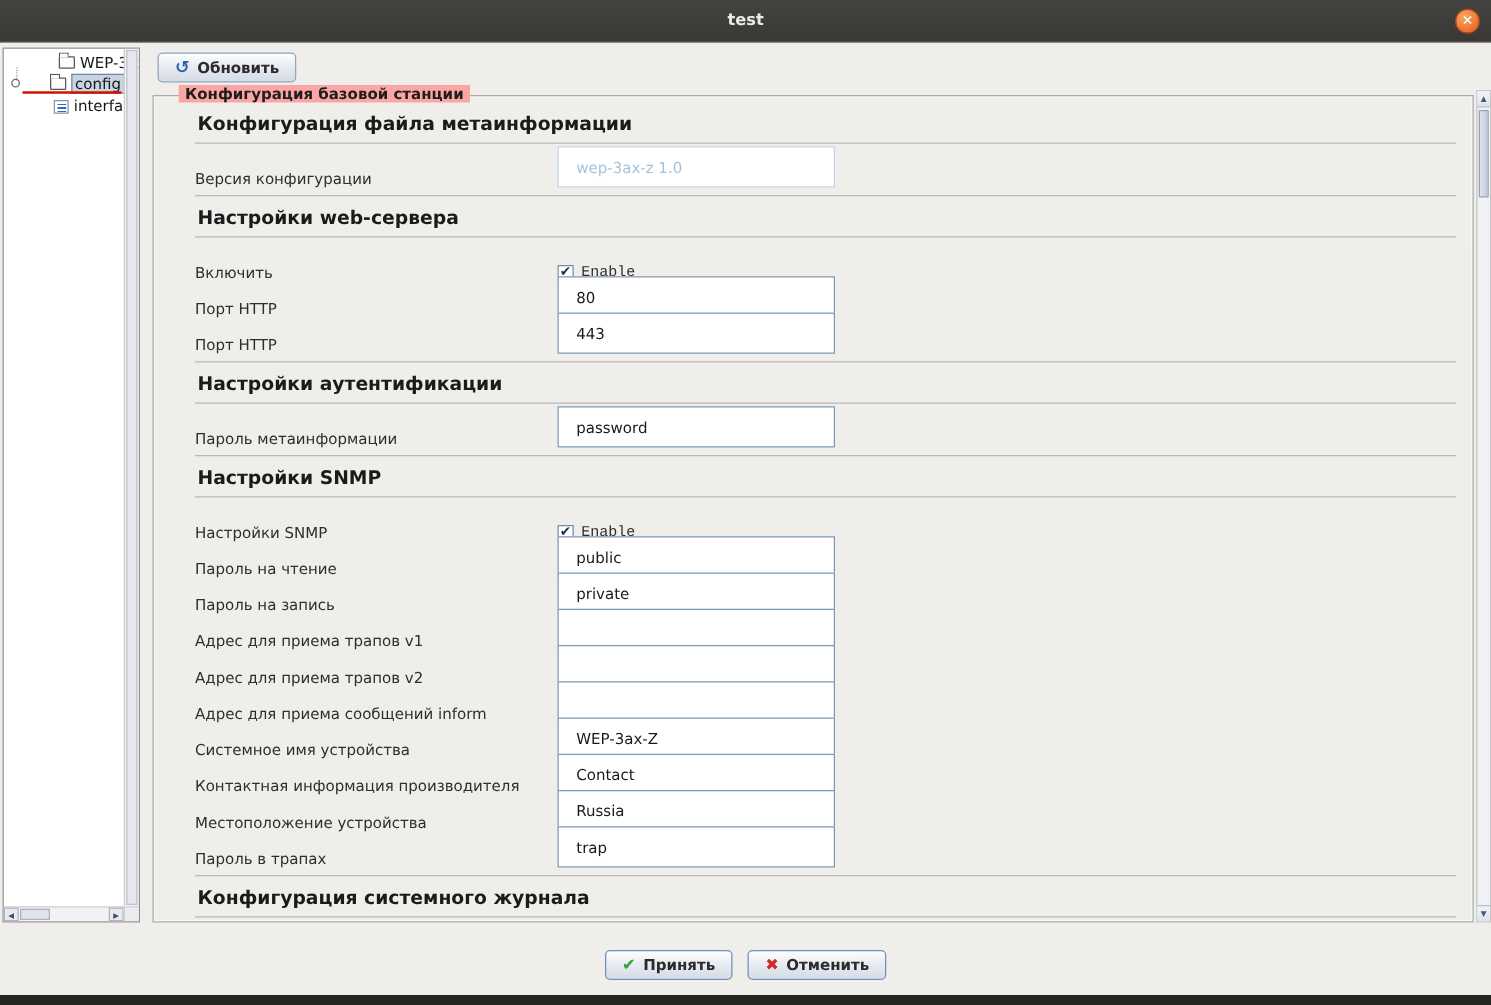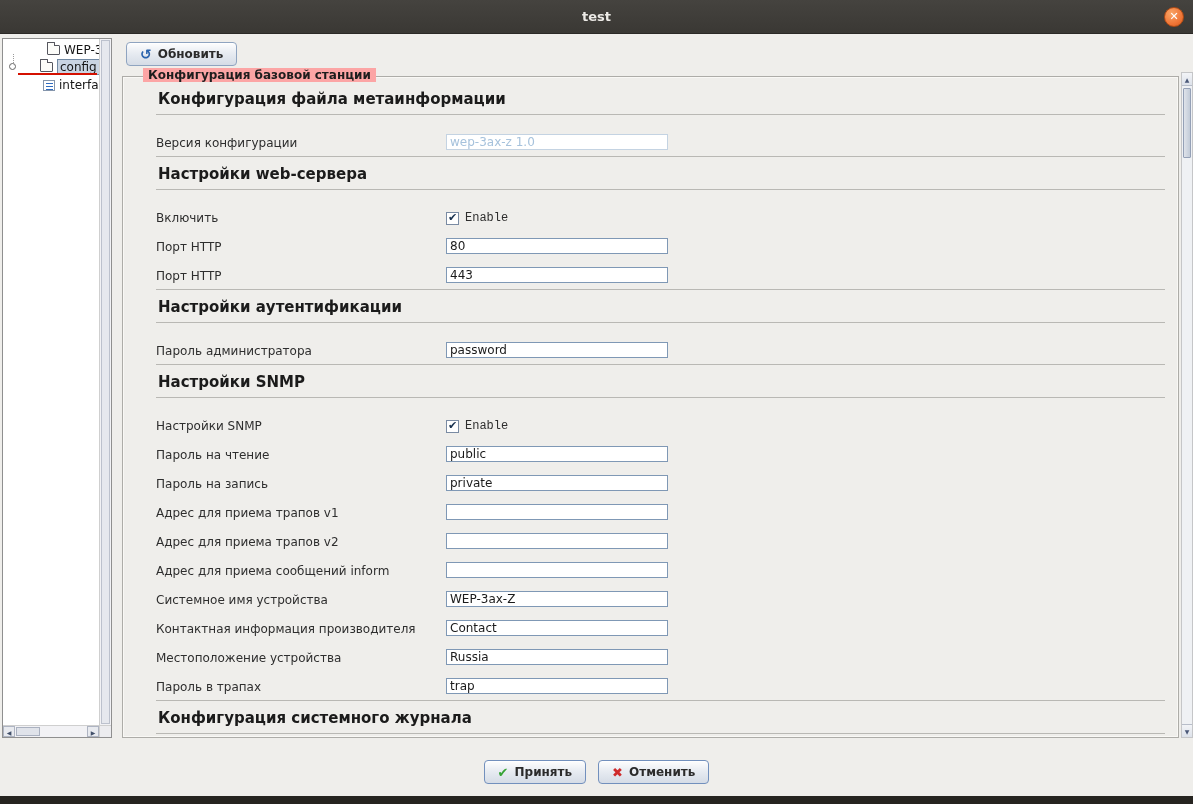--- a/index.html
+++ b/index.html
@@ -129,21 +129,21 @@
   }
   .section { border-bottom: 1px solid #b9b8b4; padding-bottom: 6px; }
   .section:last-child { border-bottom: none; }
   .section-title {
     font-size: 15px; font-weight: bold; color: #1b1b1b; line-height: 19px;
     padding: 8px 0 5px 2px; border-bottom: 1px solid #b9b8b4; margin-bottom: 6px;
   }
   .frow { display: flex; align-items: flex-end; height: 29px; }
   .flabel { width: 290px; font-size: 12px; color: #2e2e2e; }
   .field {
-    width: 222px; height: 16px; padding: 1px 3px;
+    width: 222px; height: 33px; padding: 1px 14px;
     border: 1px solid #7f98b5; background: #fff;
     font-family: "DejaVu Sans", sans-serif; font-size: 12px; color: #1a1a1a;
   }
   .field.disabled { color: #a6c2dc; border-color: #c4d3e2; }
   .cbox {
     width: 13px; height: 13px; border: 1px solid #7a8ba3; background: #fff;
     display: inline-flex; align-items: center; justify-content: center; cursor: pointer; flex: none;
   }
   .cbox .mark { font-size: 11px; color: #17304e; line-height: 1; margin-top: -2px; }
   .cb-text { margin-left: 6px; font-size: 12px; color: #2e2e2e; font-family: Liberation Mono, monospace; }
@@ -247,21 +247,21 @@
       </div>
       <div class="frow">
         <span class="flabel">Порт HTTP</span>
         <input class="field" value="443" style="">
       </div>
     </div>
 
     <div class="section">
       <div class="section-title">Настройки аутентификации</div>
       <div class="frow">
-        <span class="flabel">Пароль администратора</span>
+        <span class="flabel">Пароль метаинформации</span>
         <input class="field" value="password" style="">
       </div>
     </div>
 
     <div class="section">
       <div class="section-title">Настройки SNMP</div>
       <div class="frow">
         <span class="flabel">Настройки SNMP</span>
         <span class="cbox">
           <span class="mark">✔</span>

